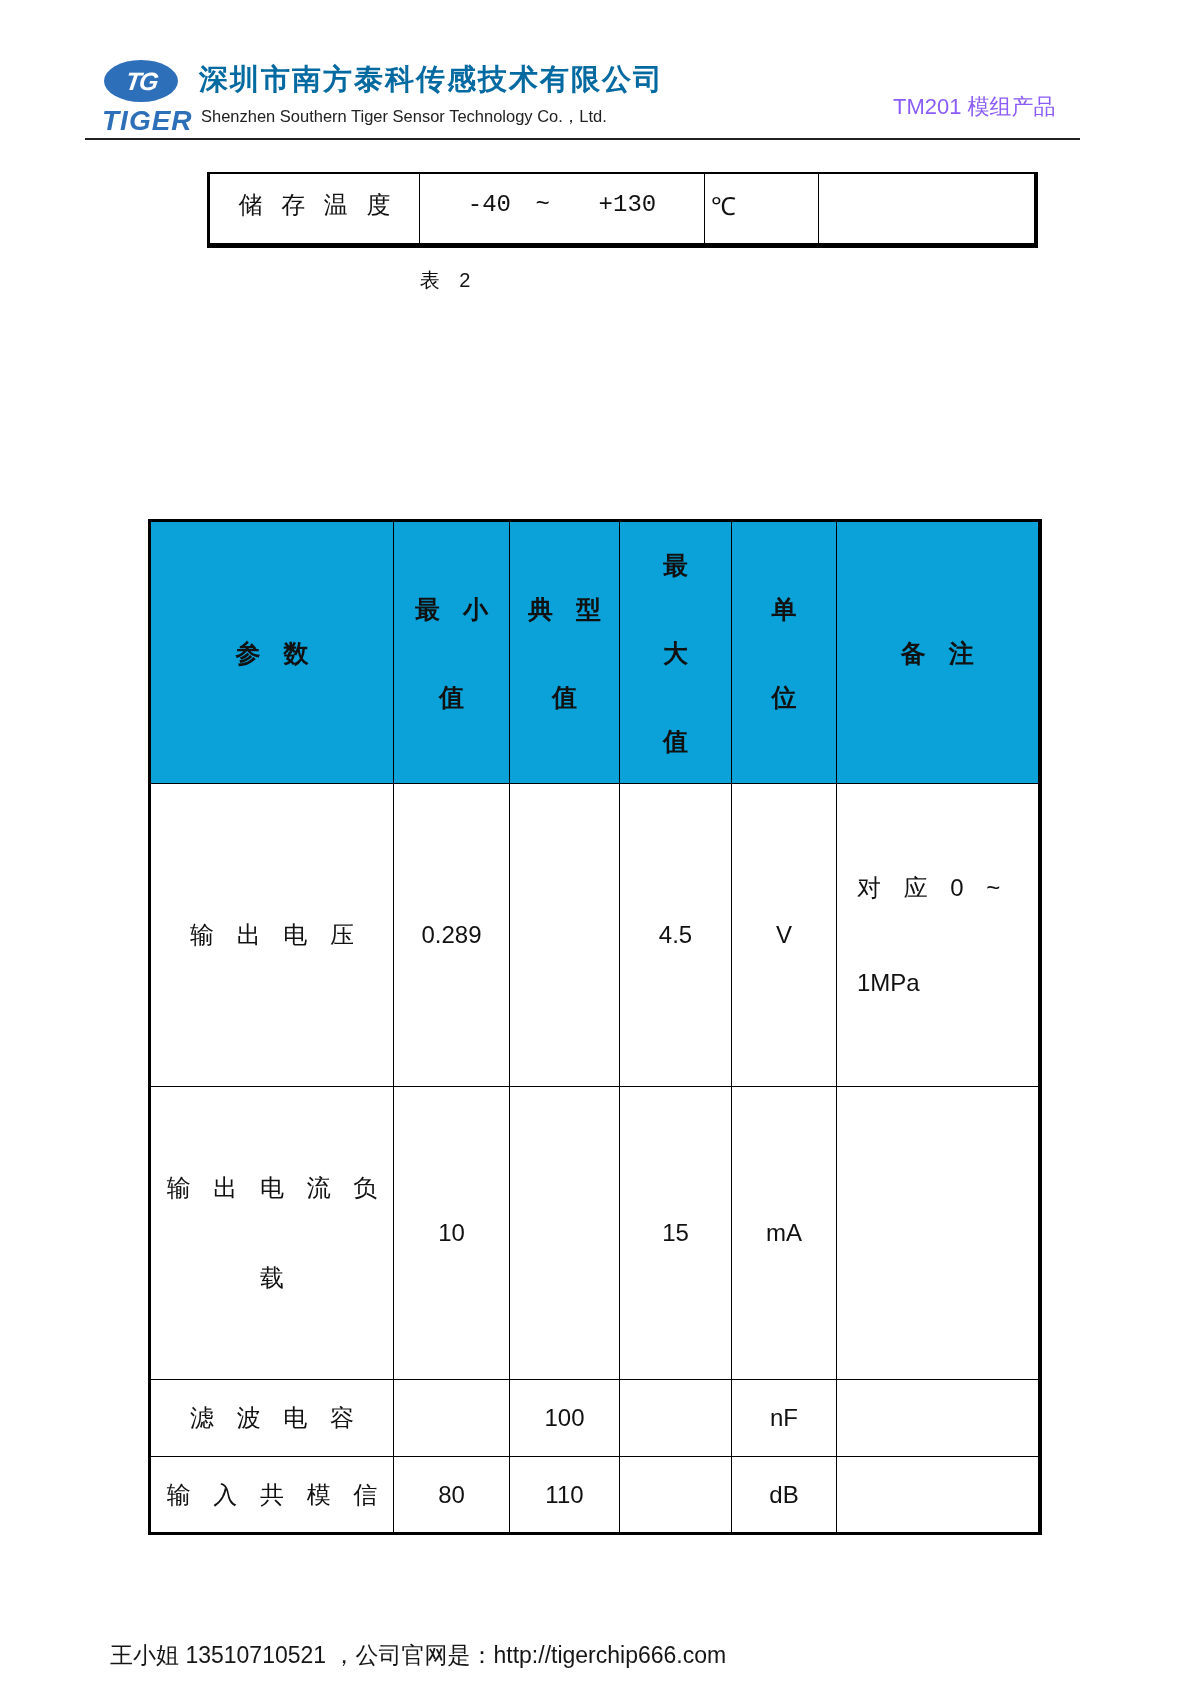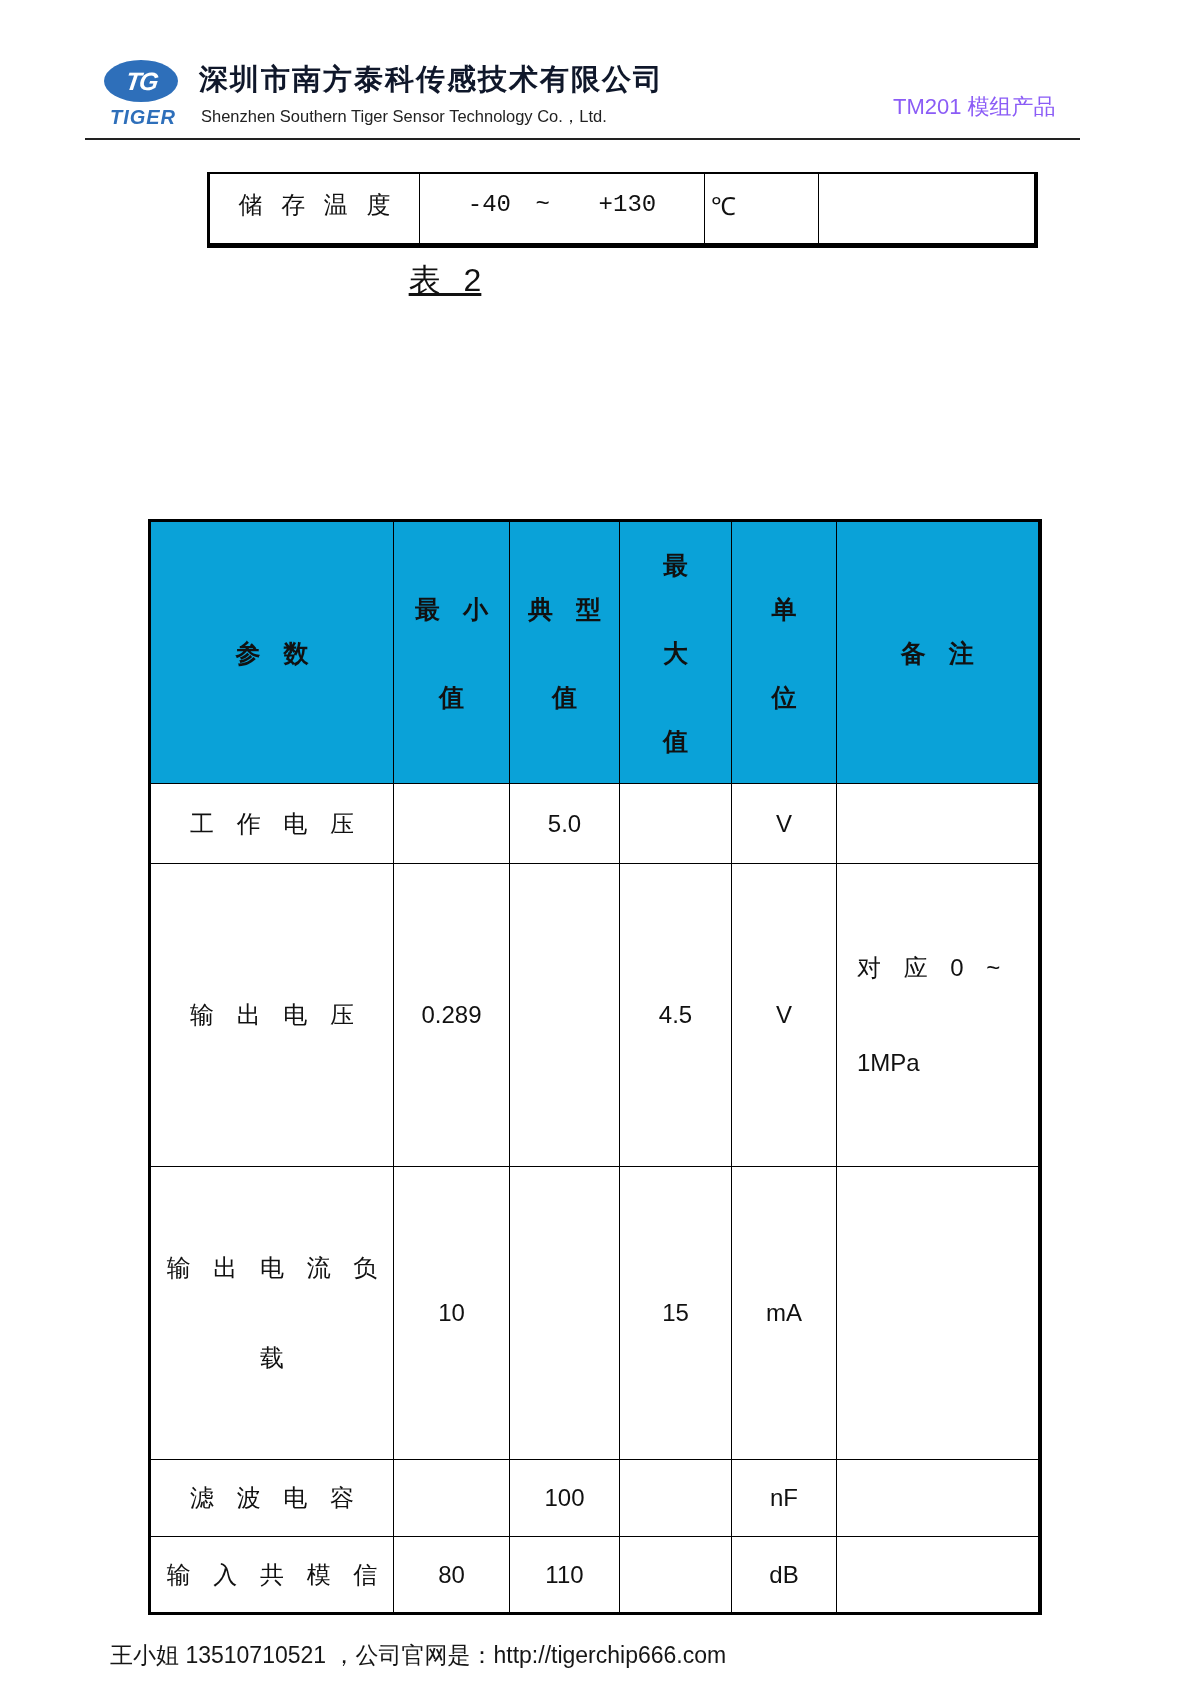--- a/index.html
+++ b/index.html
@@ -24,26 +24,26 @@
     display:flex;align-items:center;justify-content:center;
   }
   .logo-monogram{
     color:#fff;font-weight:bold;font-style:italic;
     font-size:25px;letter-spacing:-2px;transform:skewX(-8deg);
     line-height:1;
   }
   .logo-brand{
     position:absolute;left:102px;top:107px;width:82px;
     text-align:center;color:var(--logo-blue);
-    font-weight:bold;font-style:italic;font-size:20px;letter-spacing:1px;
+    font-weight:bold;font-style:italic;font-size:28px;letter-spacing:1px;
     line-height:1;
   }
   .company-cn{
     position:absolute;left:199px;top:62px;
-    font-size:29px;font-weight:bold;letter-spacing:2px;color:#0f172a;
+    font-size:29px;font-weight:bold;letter-spacing:2px;color:#0369a1;
     line-height:1.2;white-space:pre;
   }
   .company-en{
     position:absolute;left:201px;top:105px;
     font-size:17px;color:#222;letter-spacing:0px;white-space:pre;
     transform:scaleX(.97);transform-origin:left;
   }
   .product-name{
     position:absolute;left:893px;top:92px;
     font-size:22px;color:#8b5cf6;white-space:pre;
@@ -66,21 +66,21 @@
     padding-bottom:8px;white-space:pre;
   }
   .storage-table .cell:last-child{border-right:none;}
   .st-c1{width:210px;word-spacing:12px;}
   .st-c2{width:285px;word-spacing:10px;font-family:Liberation Mono, monospace;}
   .st-c3{width:114px;justify-content:flex-start !important;padding-left:6px;font-size:25px;}
   .st-c4{flex:1;}
   
   .table-caption{
     position:absolute;left:330px;top:266px;width:230px;
-    text-align:center;font-size:32px;line-height:28px;white-space:pre;word-spacing:14px;text-decoration:underline;
+    text-align:center;font-size:20px;line-height:28px;white-space:pre;word-spacing:14px;
   }
   .section-heading{
     position:absolute;left:165px;top:441px;
     font-size:25px;font-weight:bold;line-height:30px;white-space:pre;
   }
   .section-heading .sec-title{margin-left:30px;word-spacing:14px;}
   
   .spec-table-wrap{position:absolute;left:148px;top:519px;}
   table.spec{
     border-collapse:collapse;table-layout:fixed;width:890px;
@@ -148,28 +148,20 @@
       <tbody>
         <tr class="spec-head" style="height:263px">
           <td><div class="vwrap"><div class="line">参 数</div></div></td>
           <td><div class="vwrap"><div class="line">最 小</div><div class="line">值</div></div></td>
           <td><div class="vwrap"><div class="line">典 型</div><div class="line">值</div></div></td>
           <td><div class="vwrap"><div class="line">最</div><div class="line">大</div><div class="line">值</div></div></td>
           <td><div class="vwrap"><div class="line">单</div><div class="line">位</div></div></td>
           <td><div class="vwrap"><div class="line">备 注</div></div></td>
         </tr>
 
-        <tr style="height:80px">
-          <td class="param-cell">工 作 电 压</td>
-          <td></td>
-          <td>5.0</td>
-          <td></td>
-          <td>V</td>
-          <td class="note-cell"></td>
-        </tr>
 
         <tr style="height:169px">
           <td class="param-cell">输 出 电 压</td>
           <td>0.289</td>
           <td></td>
           <td>4.5</td>
           <td>V</td>
           <td class="note-cell">
             <div class="vwrap">
               <div class="line">对 应 0 ~</div>

